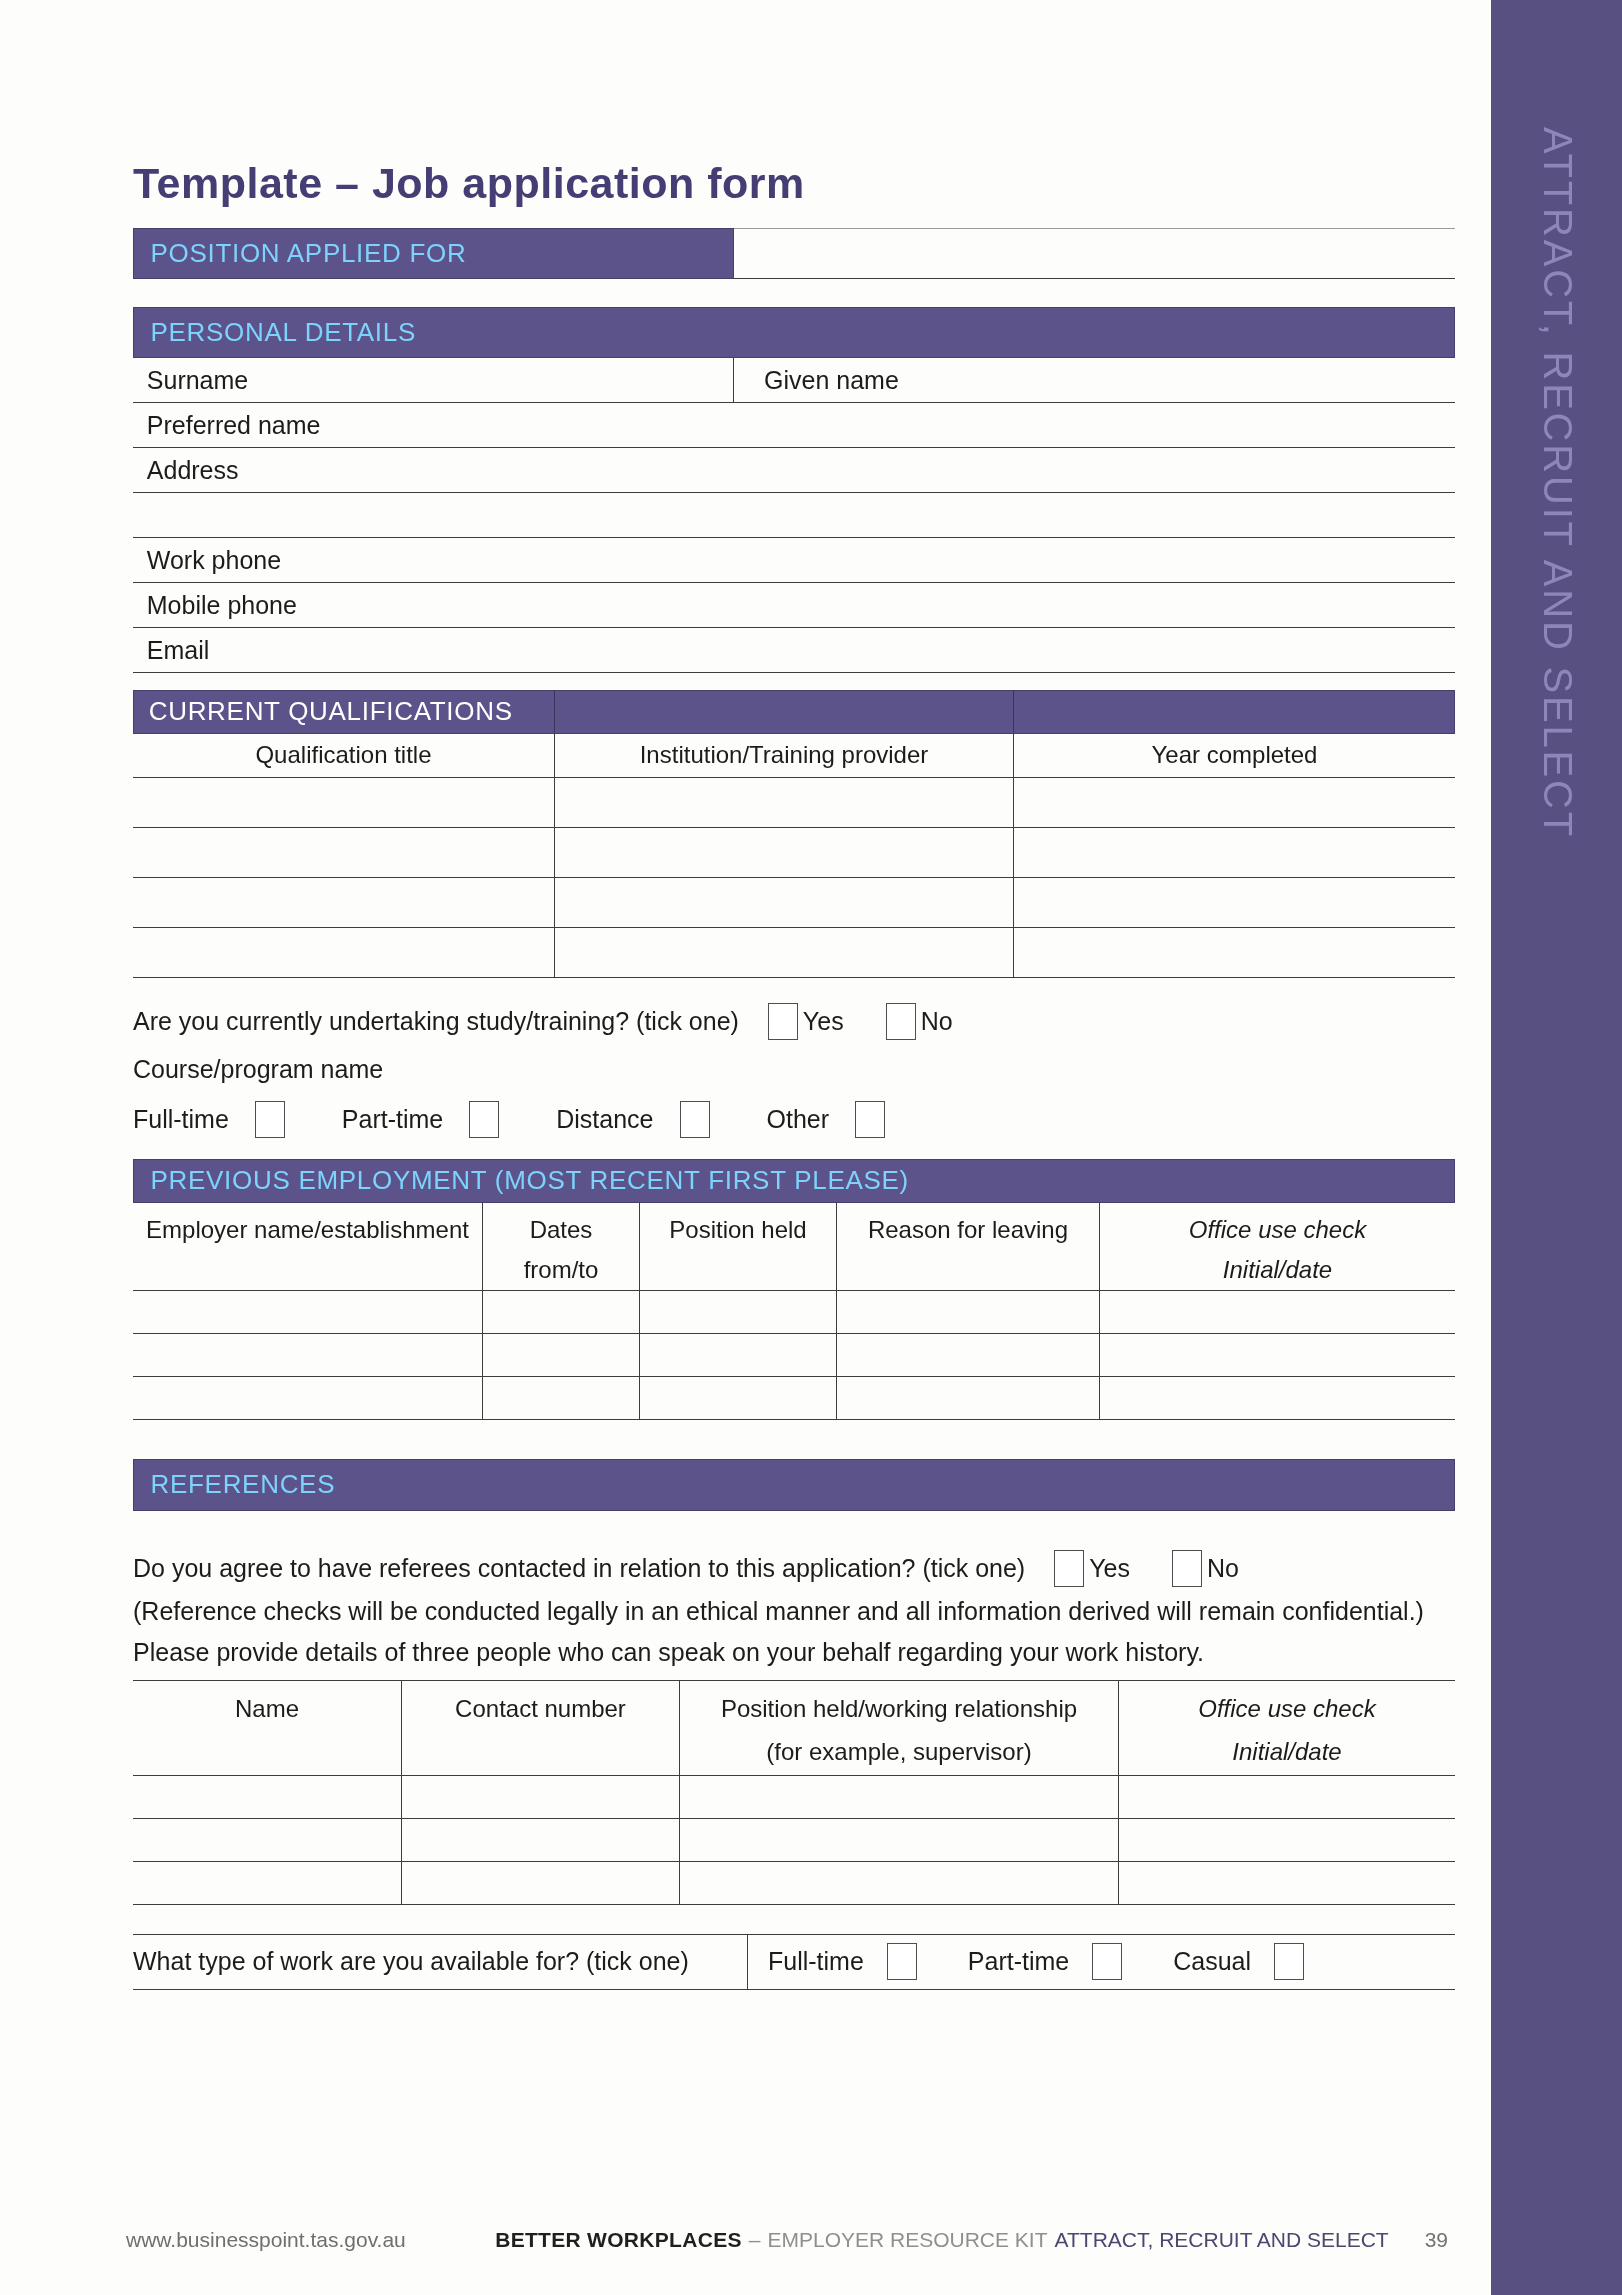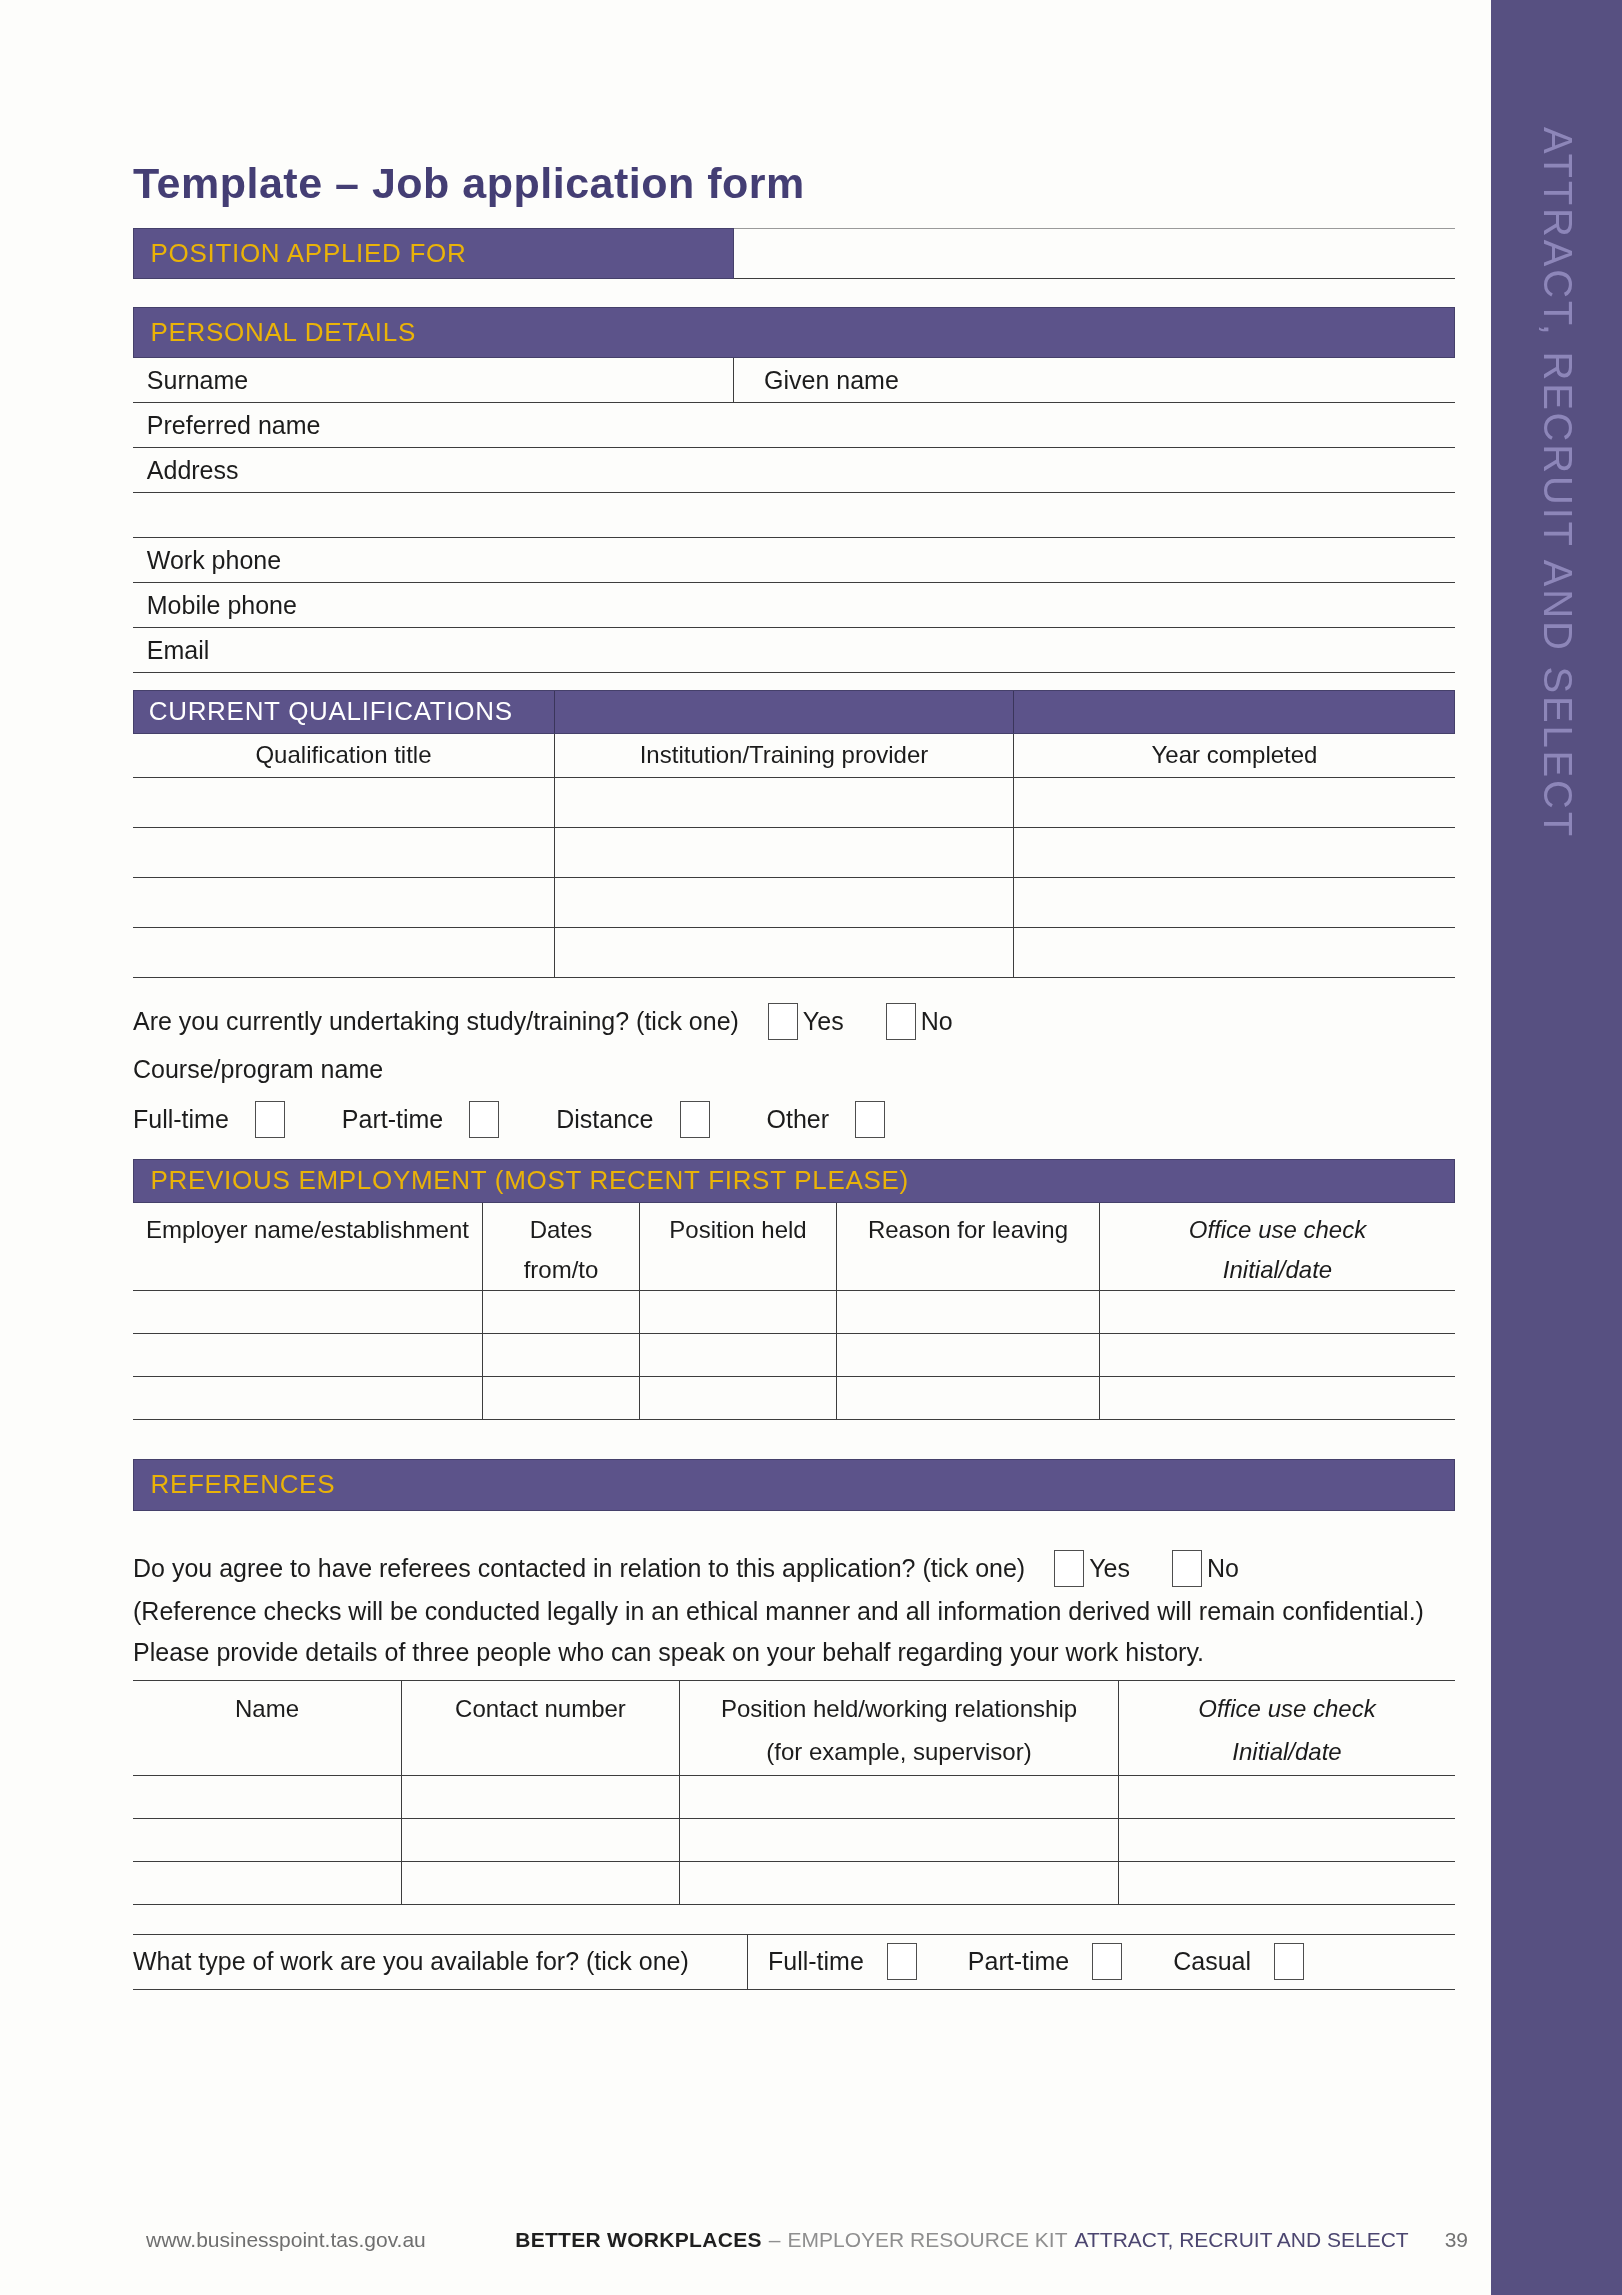--- a/index.html
+++ b/index.html
@@ -31,21 +31,21 @@
   .content { position: absolute; left: 133px; top: 10px; width: 1322px; padding-top: 147px; }
   .title {
     font-size: 43px; line-height: 53px; height: 55px;
     font-weight: bold; letter-spacing: 0.5px;
     color: var(--title_purple, #443e74);
   }
   
   .bar {
     background: var(--bar_purple, #5c538a);
     border: 1.8px solid #45406a;
-    color: #eab308; font-size: 26px; letter-spacing: 0.7px;
+    color: #7dd3fc; font-size: 26px; letter-spacing: 0.7px;
     display: flex; align-items: center; padding-left: 16.5px;
   }
   
   .row-position { margin-top: 15.6px; display: flex; height: 51px; }
   .row-position .bar { width: 601px; height: 100%; }
   .position-input { flex: 1; border-top: 0.9px solid #9a9a9a; border-bottom: 1.8px solid #3d3d3d; }
   
   .bar-personal { margin-top: 28.5px; height: 51px; }
   .prow { display: flex; align-items: center; height: 45px; border-bottom: 0.9px solid #3d3d3d; font-size: 25px; padding-left: 13.8px; }
   .prow.split { padding-left: 0; }
@@ -105,21 +105,21 @@
   .rrow.last { border-bottom: 1.8px solid #3d3d3d; }
   .rrow .rc { height: 100%; }
   
   .wtw { margin-top: 29px; display: flex; height: 56px; border-top: 1.8px solid #3d3d3d; border-bottom: 1.8px solid #3d3d3d; font-size: 25px; }
   .wtw-q { width: 615px; display: flex; align-items: center; border-right: 0.9px solid #3d3d3d; }
   .wtw-opts { flex: 1; display: flex; align-items: center; padding-left: 20px; }
   .wtw-label { margin-left: 51px; }
   .wtw-label.first { margin-left: 0; }
   .wtw-cb { margin-left: 23px; }
   
-  .footer { position: absolute; left: 146px; top: 2228px; width: 1322px; display: flex; justify-content: space-between; align-items: center; font-size: 21px; }
+  .footer { position: absolute; left: 126px; top: 2228px; width: 1322px; display: flex; justify-content: space-between; align-items: center; font-size: 21px; }
   .f-left { color: #6f6f6f; }
   .f-right { display: flex; align-items: center; gap: 7px; color: #8f8f8f; }
   .f-bold { color: #1f1f1f; font-weight: bold; letter-spacing: 0.3px; }
   .f-sect { color: #4c4670; }
   .f-page { color: #737373; margin-left: 29px; }
 </style>
 </head>
 <body>
 
 <div class="page">

